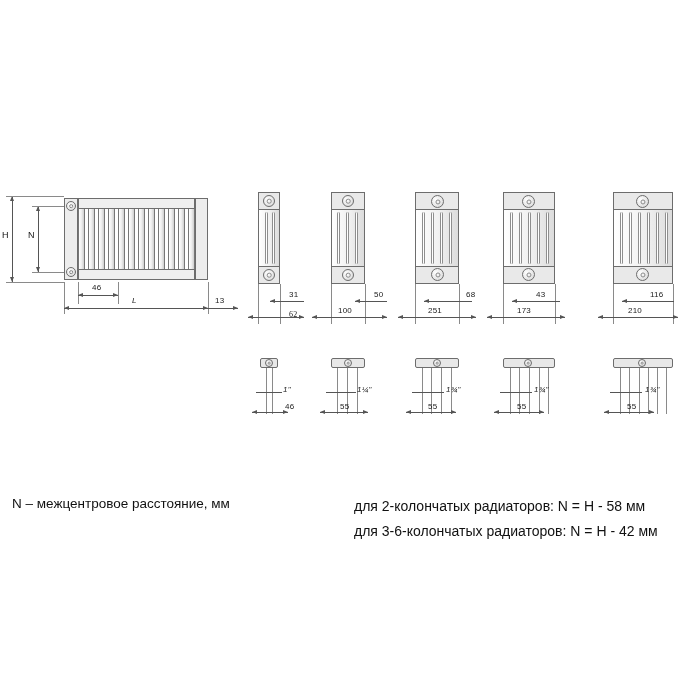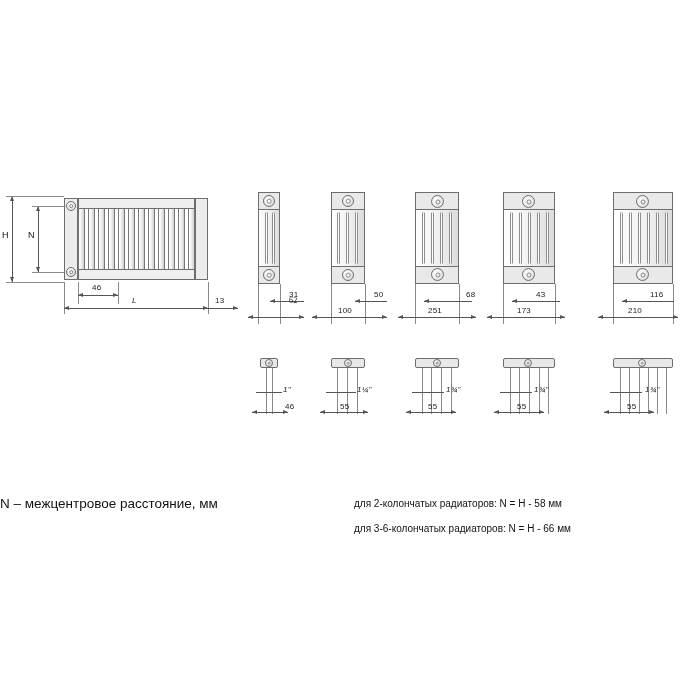--- a/index.html
+++ b/index.html
@@ -126,21 +126,21 @@
 
   
   .caption-left {
     position: absolute;
     font-size: 13.5px;
     color: #111;
     white-space: nowrap;
   }
   .caption-right {
     position: absolute;
-    font-size: 10px;
+    font-size: 14px;
     color: #111;
     white-space: nowrap;
   }
   .label-big {
     position: absolute;
     font-size: 9px;
     color: #111;
   }
 </style>
 </head>
@@ -217,21 +217,21 @@
     <div class="slot" style="left:272px; top:212px; height:52px;"></div>
 
     <div class="thin-v" style="left:258px; top:284px; height:40px;"></div>
     <div class="thin-v" style="left:280px; top:284px; height:40px;"></div>
     <div class="lin-h" style="left:270px; top:301px; width:34px;"></div>
     <div class="arr left" style="left:270px; top:298.5px;"></div>
     <div class="dimtext" style="left:289px; top:290px;text-align:right;">31</div>
     <div class="lin-h" style="left:248px; top:317px; width:56px;"></div>
     <div class="arr left" style="left:248px; top:314.5px;"></div>
     <div class="arr right" style="left:299px; top:314.5px;"></div>
-    <div class="dimtext" style="left:289px; top:296px;font-family:Liberation Serif, serif;">62</div>
+    <div class="dimtext" style="left:289px; top:310px;font-family:Liberation Serif, serif;">62</div>
   </div>
 
   <div>
     <div class="rad-front" style="left:331px; top:192px; width:34px; height:92px;"></div>
     <div class="abs" style="left:331px; top:192px; width:34px; height:18px; background:#e9e9e9; border:1px solid #6d6d6d; box-sizing:border-box;"></div>
     <div class="abs" style="left:331px; top:266px; width:34px; height:18px; background:#e9e9e9; border:1px solid #6d6d6d; box-sizing:border-box;"></div>
     <div class="port" style="left:342px; top:195px; width:12px; height:12px;"></div>
     <div class="port" style="left:342px; top:269px; width:12px; height:12px;"></div>
     <div class="slot" style="left:337px; top:212px; height:52px;"></div>
     <div class="slot" style="left:346px; top:212px; height:52px;"></div>
@@ -385,18 +385,18 @@
     <div class="thin-v" style="left:657px; top:368px; height:46px;"></div>
     <div class="thin-v" style="left:666px; top:368px; height:46px;"></div>
     <div class="lin-h" style="left:610px; top:392px; width:32px;"></div>
     <div class="dimtext it" style="left:645px; top:385px;">1¾"</div>
     <div class="lin-h" style="left:604px; top:412px; width:50px;"></div>
     <div class="arr left" style="left:604px; top:409.5px;"></div>
     <div class="arr right" style="left:649px; top:409.5px;"></div>
     <div class="dimtext" style="left:627px; top:402px;">55</div>
   </div>
 
-  <div class="caption-left" style="left:0; top:496px;text-align:center;">N – межцентровое расстояние, мм</div>
+  <div class="caption-left" style="left:12px; top:496px;text-align:center;">N – межцентровое расстояние, мм</div>
 
   <div class="caption-right" style="left:354px; top:498px;">для 2-колончатых радиаторов: N = H - 58 мм</div>
-  <div class="caption-right" style="left:354px; top:523px;">для 3-6-колончатых радиаторов: N = H - 66 мм</div>
+  <div class="caption-right" style="left:354px; top:523px;">для 3-6-колончатых радиаторов: N = H - 42 мм</div>
 
 </div>
 
 </body></html>

